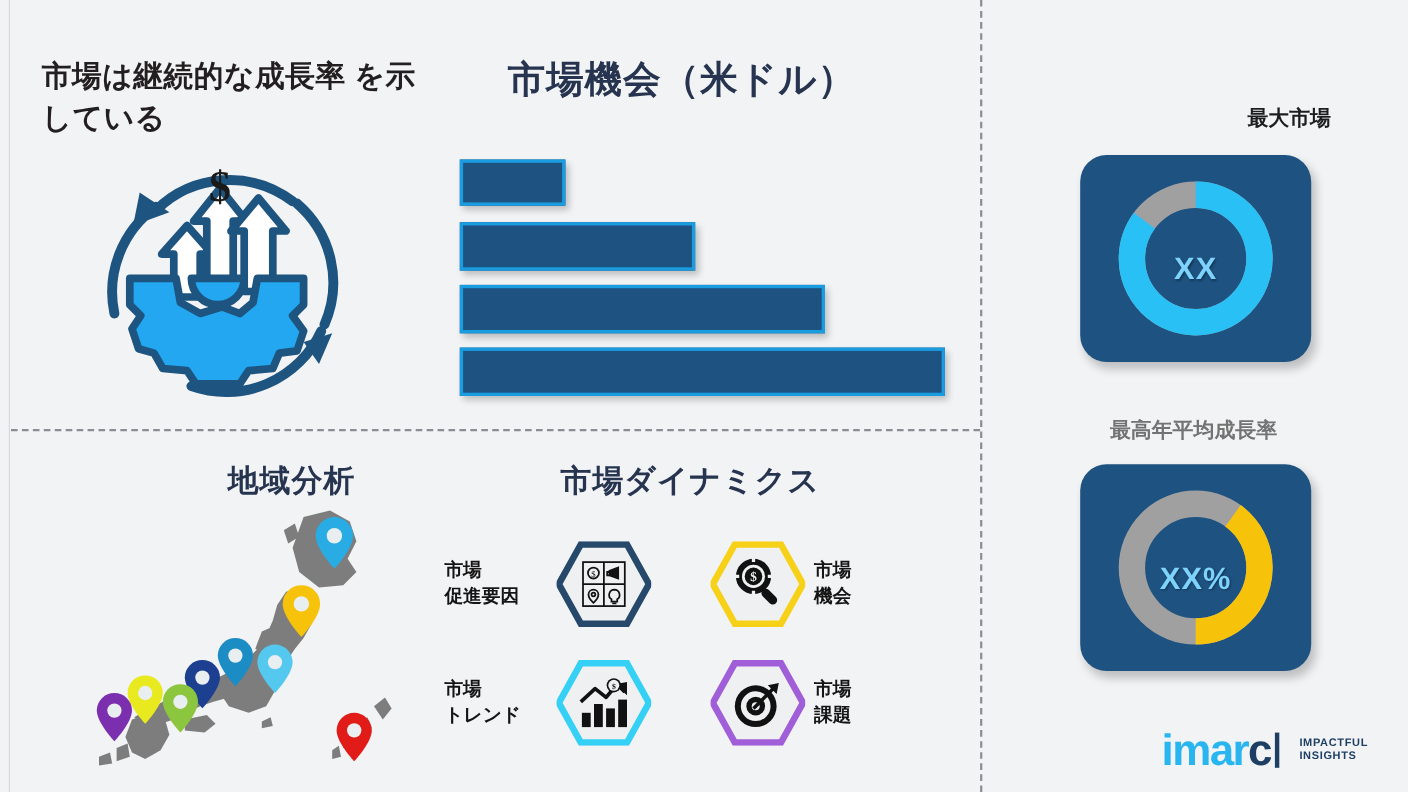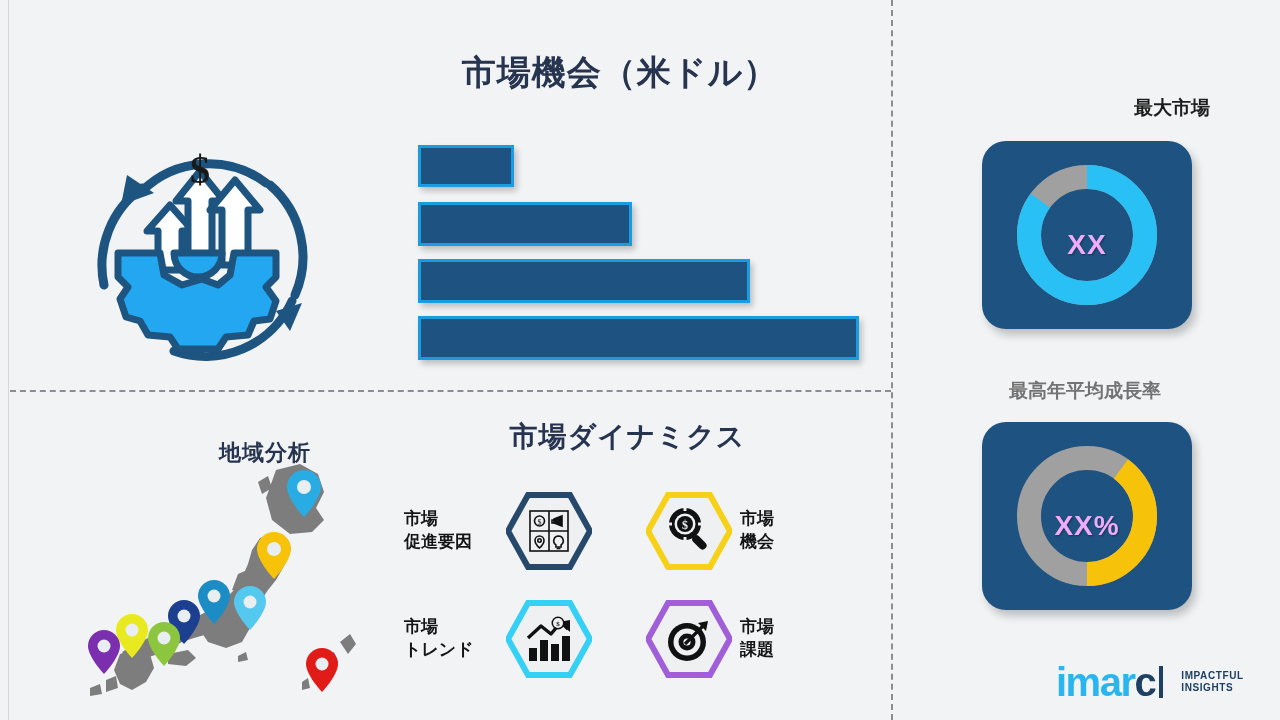--- a/index.html
+++ b/index.html
@@ -35,21 +35,21 @@
     color: #231f20; letter-spacing: 0.5px;
   }
   .ttl-opportunity {
     position: absolute; left: 420px; top: 50px; width: 400px;
     text-align: center;
     font-size: 34px; font-weight: bold; color: #26344f; letter-spacing: 1px;
   }
   .ttl-regional {
     position: absolute; left: 135px; top: 418px; width: 260px;
     text-align: center;
-    font-size: 22px; font-weight: bold; color: #26344f; letter-spacing: 1px; margin-top: 20px;
+    font-size: 28px; font-weight: bold; color: #26344f; letter-spacing: 1px;
   }
   .ttl-dynamics {
     position: absolute; left: 455px; top: 418px; width: 345px;
     text-align: center;
     font-size: 28px; font-weight: bold; color: #26344f; letter-spacing: 1px;
   }
   .ttl-donut1 {
     position: absolute; left: 960px; top: 95px; width: 250px;
     text-align: right; font-size: 19px; font-weight: bold; color: #1d1d1d;
   }
@@ -77,21 +77,21 @@
     background: #1e5280;
     border-radius: 24px;
     box-shadow: 4px 6px 9px rgba(0,0,0,0.22);
   }
   #donut-card-1 { left: 982px; top: 141px; }
   #donut-card-2 { left: 982px; top: 422px; padding-left: 31px; }
   .donut-svg { position: absolute; left: 0; top: 0; width: 210px; height: 188px; }
   .donut-label {
     position: absolute; left: 0; top: 0; width: 210px; height: 208px;
     display: flex; align-items: center; justify-content: center;
-    color: #f0abfc; font-size: 28px; font-weight: bold; letter-spacing: 1px;
+    color: #7dd3fc; font-size: 28px; font-weight: bold; letter-spacing: 1px;
     text-shadow: 1px 1px 2px rgba(0,0,0,0.35);
   }
 
   
   .japan-map { position: absolute; left: 62px; top: 462px; width: 320px; height: 240px; }
 
   
   .hex-item { position: absolute; display: flex; align-items: center; }
   .hex-label {
     font-size: 17px; font-weight: bold; color: #151515; line-height: 1.35;
@@ -121,20 +121,22 @@
 </style>
 </head>
 <body>
 
 <div id="slide">
 
   <div class="edge-left"></div>
   <div class="divider-v"></div>
   <div class="divider-h"></div>
 
+  <div class="ttl-growth">市場は継続的な成長率
+を示している</div>
 
   <div class="growth-icon">
     <svg viewBox="0 0 260 230" width="260" height="230">
 
       <path d="M34 150 A95 95 0 0 1 72 53" fill="none" stroke="#1d5480" stroke-width="9" stroke-linecap="round"></path>
       <path d="M72 56 A95 95 0 0 1 196 48" fill="none" stroke="#1d5480" stroke-width="9" stroke-linecap="round"></path>
       <path d="M200 50 A95 95 0 0 1 225 160" fill="none" stroke="#1d5480" stroke-width="9" stroke-linecap="round"></path>
       <path d="M222 166 A95 95 0 0 1 104 216" fill="none" stroke="#1d5480" stroke-width="9" stroke-linecap="round"></path>
 
       <polygon points="57,40 84,58 51,70" fill="#1d5480"></polygon>

